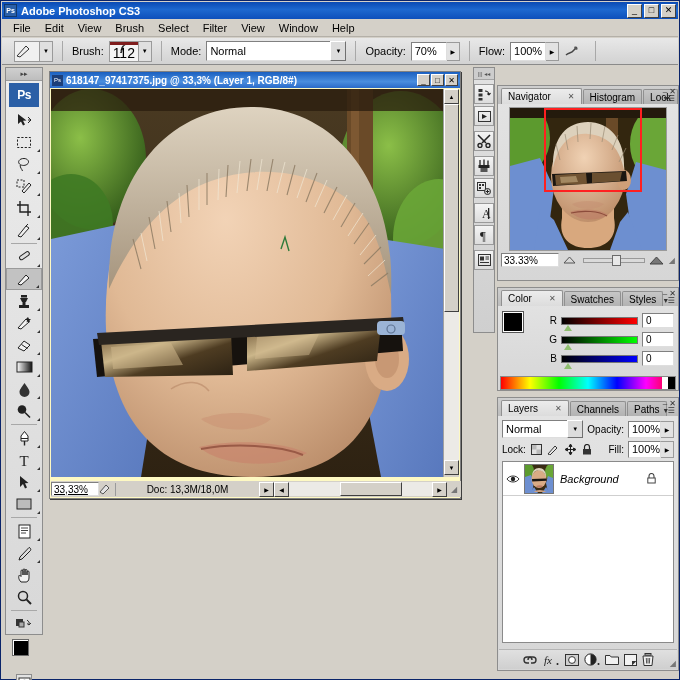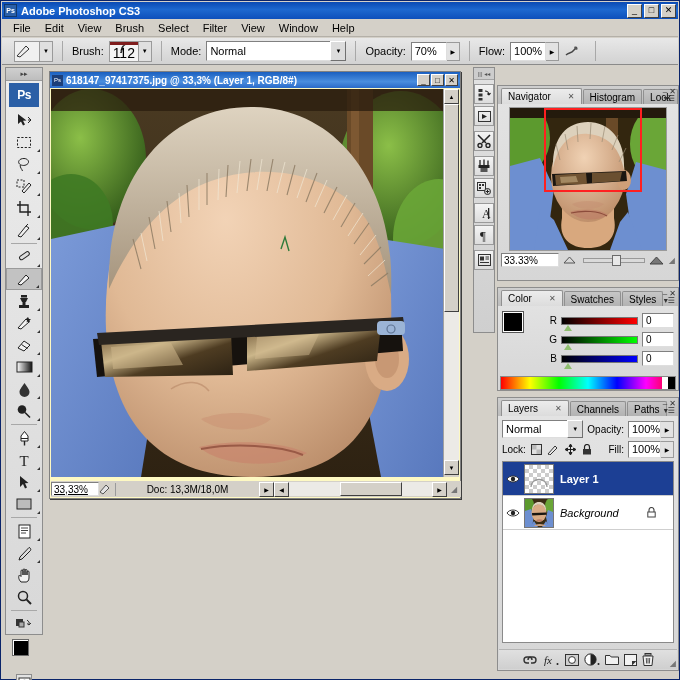--- a/index.html
+++ b/index.html
@@ -954,34 +954,20 @@
         <div style="flex:1"></div>
         <div>Fill:</div>
         <div class="spin" style="height:17px">
           <div class="val" style="width:33px">100%</div>
           <div class="dd">▶</div>
         </div>
       </div>
     </div>
 
     <div class="layer-list" style="margin:2px 4px 0">
-      <div class="layer-item sel">
-        <div class="eye">
-          <svg width="14" height="10" viewBox="0 0 14 10">
-                <path d="M1 5 C3.5 1 10.5 1 13 5 C10.5 9 3.5 9 1 5 Z" fill="#fff" stroke="#333"></path>
-                <circle cx="7" cy="5" r="2.2" fill="#222"></circle>
-              </svg>
-        </div>
-        <div class="lthumb checker">
-          <svg width="28" height="28" viewBox="0 0 28 28">
-                <path d="M6 22 C6 12 22 12 22 22" fill="none" stroke="#999" stroke-width="1.3"></path>
-              </svg>
-        </div>
-        <div class="lname bold">Layer 1</div>
-      </div>
       <div class="layer-item">
         <div class="eye">
           <svg width="14" height="10" viewBox="0 0 14 10">
                 <path d="M1 5 C3.5 1 10.5 1 13 5 C10.5 9 3.5 9 1 5 Z" fill="#fff" stroke="#333"></path>
                 <circle cx="7" cy="5" r="2.2" fill="#222"></circle>
               </svg>
         </div>
         <div class="lthumb">
           <svg width="28" height="28" viewBox="0 0 28 28">
                 <rect width="28" height="28" fill="#3a2c14"></rect>

